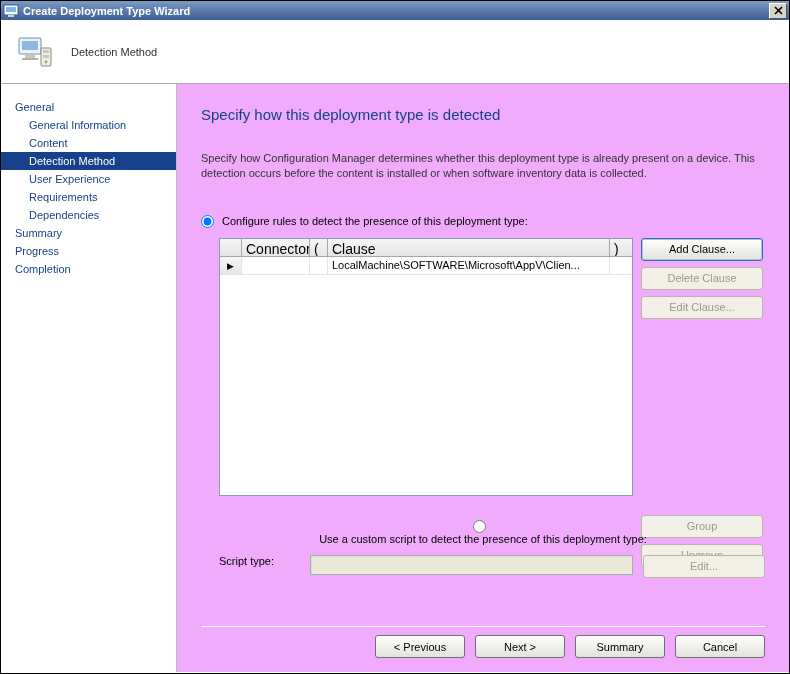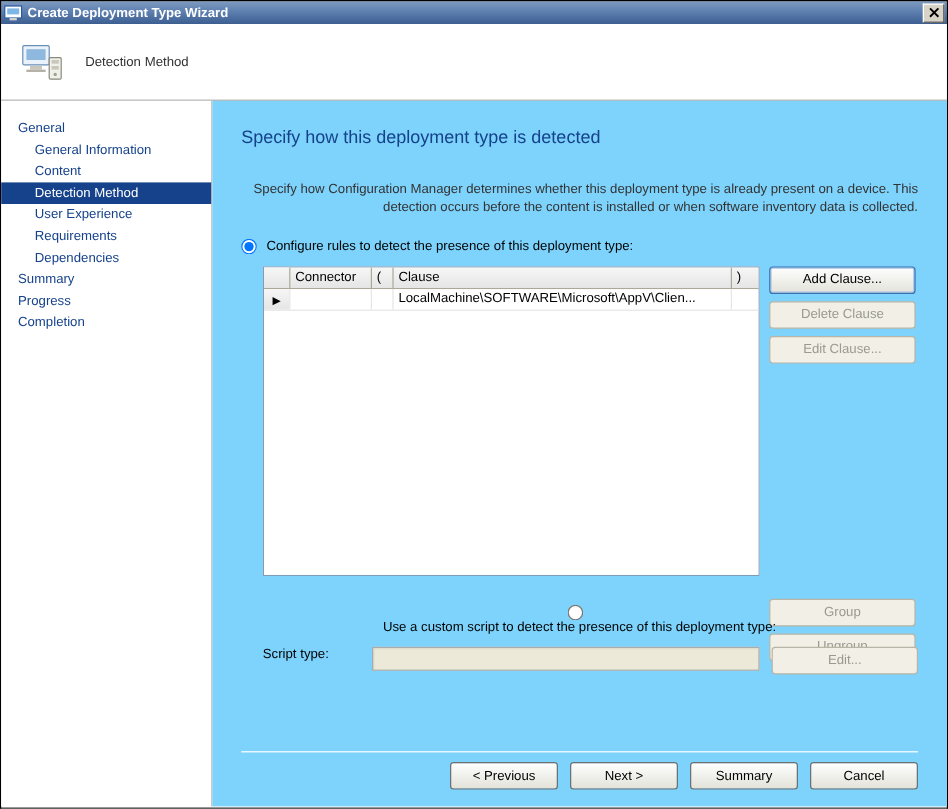--- a/index.html
+++ b/index.html
@@ -81,35 +81,34 @@
     cursor: pointer;
     white-space: nowrap;
   }
   .sidebar-item.sub { padding-left: 28px; }
   .sidebar-item.selected {
     background: #15428B;
     color: #fff;
   }
   .content {
     flex: 1;
-    background: #7dd3fc;
+    background: #f0abfc;
     padding: 22px 24px 10px 24px;
     display:flex;
     flex-direction:column;
   }
   .page-title {
     color: #15428B;
     font-size: 15px;
     margin-bottom: 28px;
   }
   .description {
     color: #333;
     line-height: 1.35;
-    margin-bottom: 18px;
-    text-align: right;
+    margin-bottom: 34px;
   }
   .radio-row {
     display: flex;
     align-items: center;
     margin-bottom: 6px;
   }
   .radio-row input[type=radio]{ margin: 0 8px 0 0; }
   .rules-row{
     display:flex;
     align-items:flex-start;
@@ -125,21 +124,21 @@
     border: 1px solid #7F9DB9;
     display:flex;
     flex-direction:column;
     box-shadow: inset 1px 1px 0 #fff;
   }
   .grid-head{
     display:flex;
     height:18px;
     background: linear-gradient(#F6F6F6,#E5E5E5);
     border-bottom:1px solid #ACA899;
-    font-size:11px;
+    font-size:14px;
   }
   .grid-head .gh{
     border-right:1px solid #ACA899;
     padding:2px 4px 0 4px;
     overflow:hidden;
     white-space:nowrap;
   }
   .grid-row{
     display:flex;
     height:18px;

